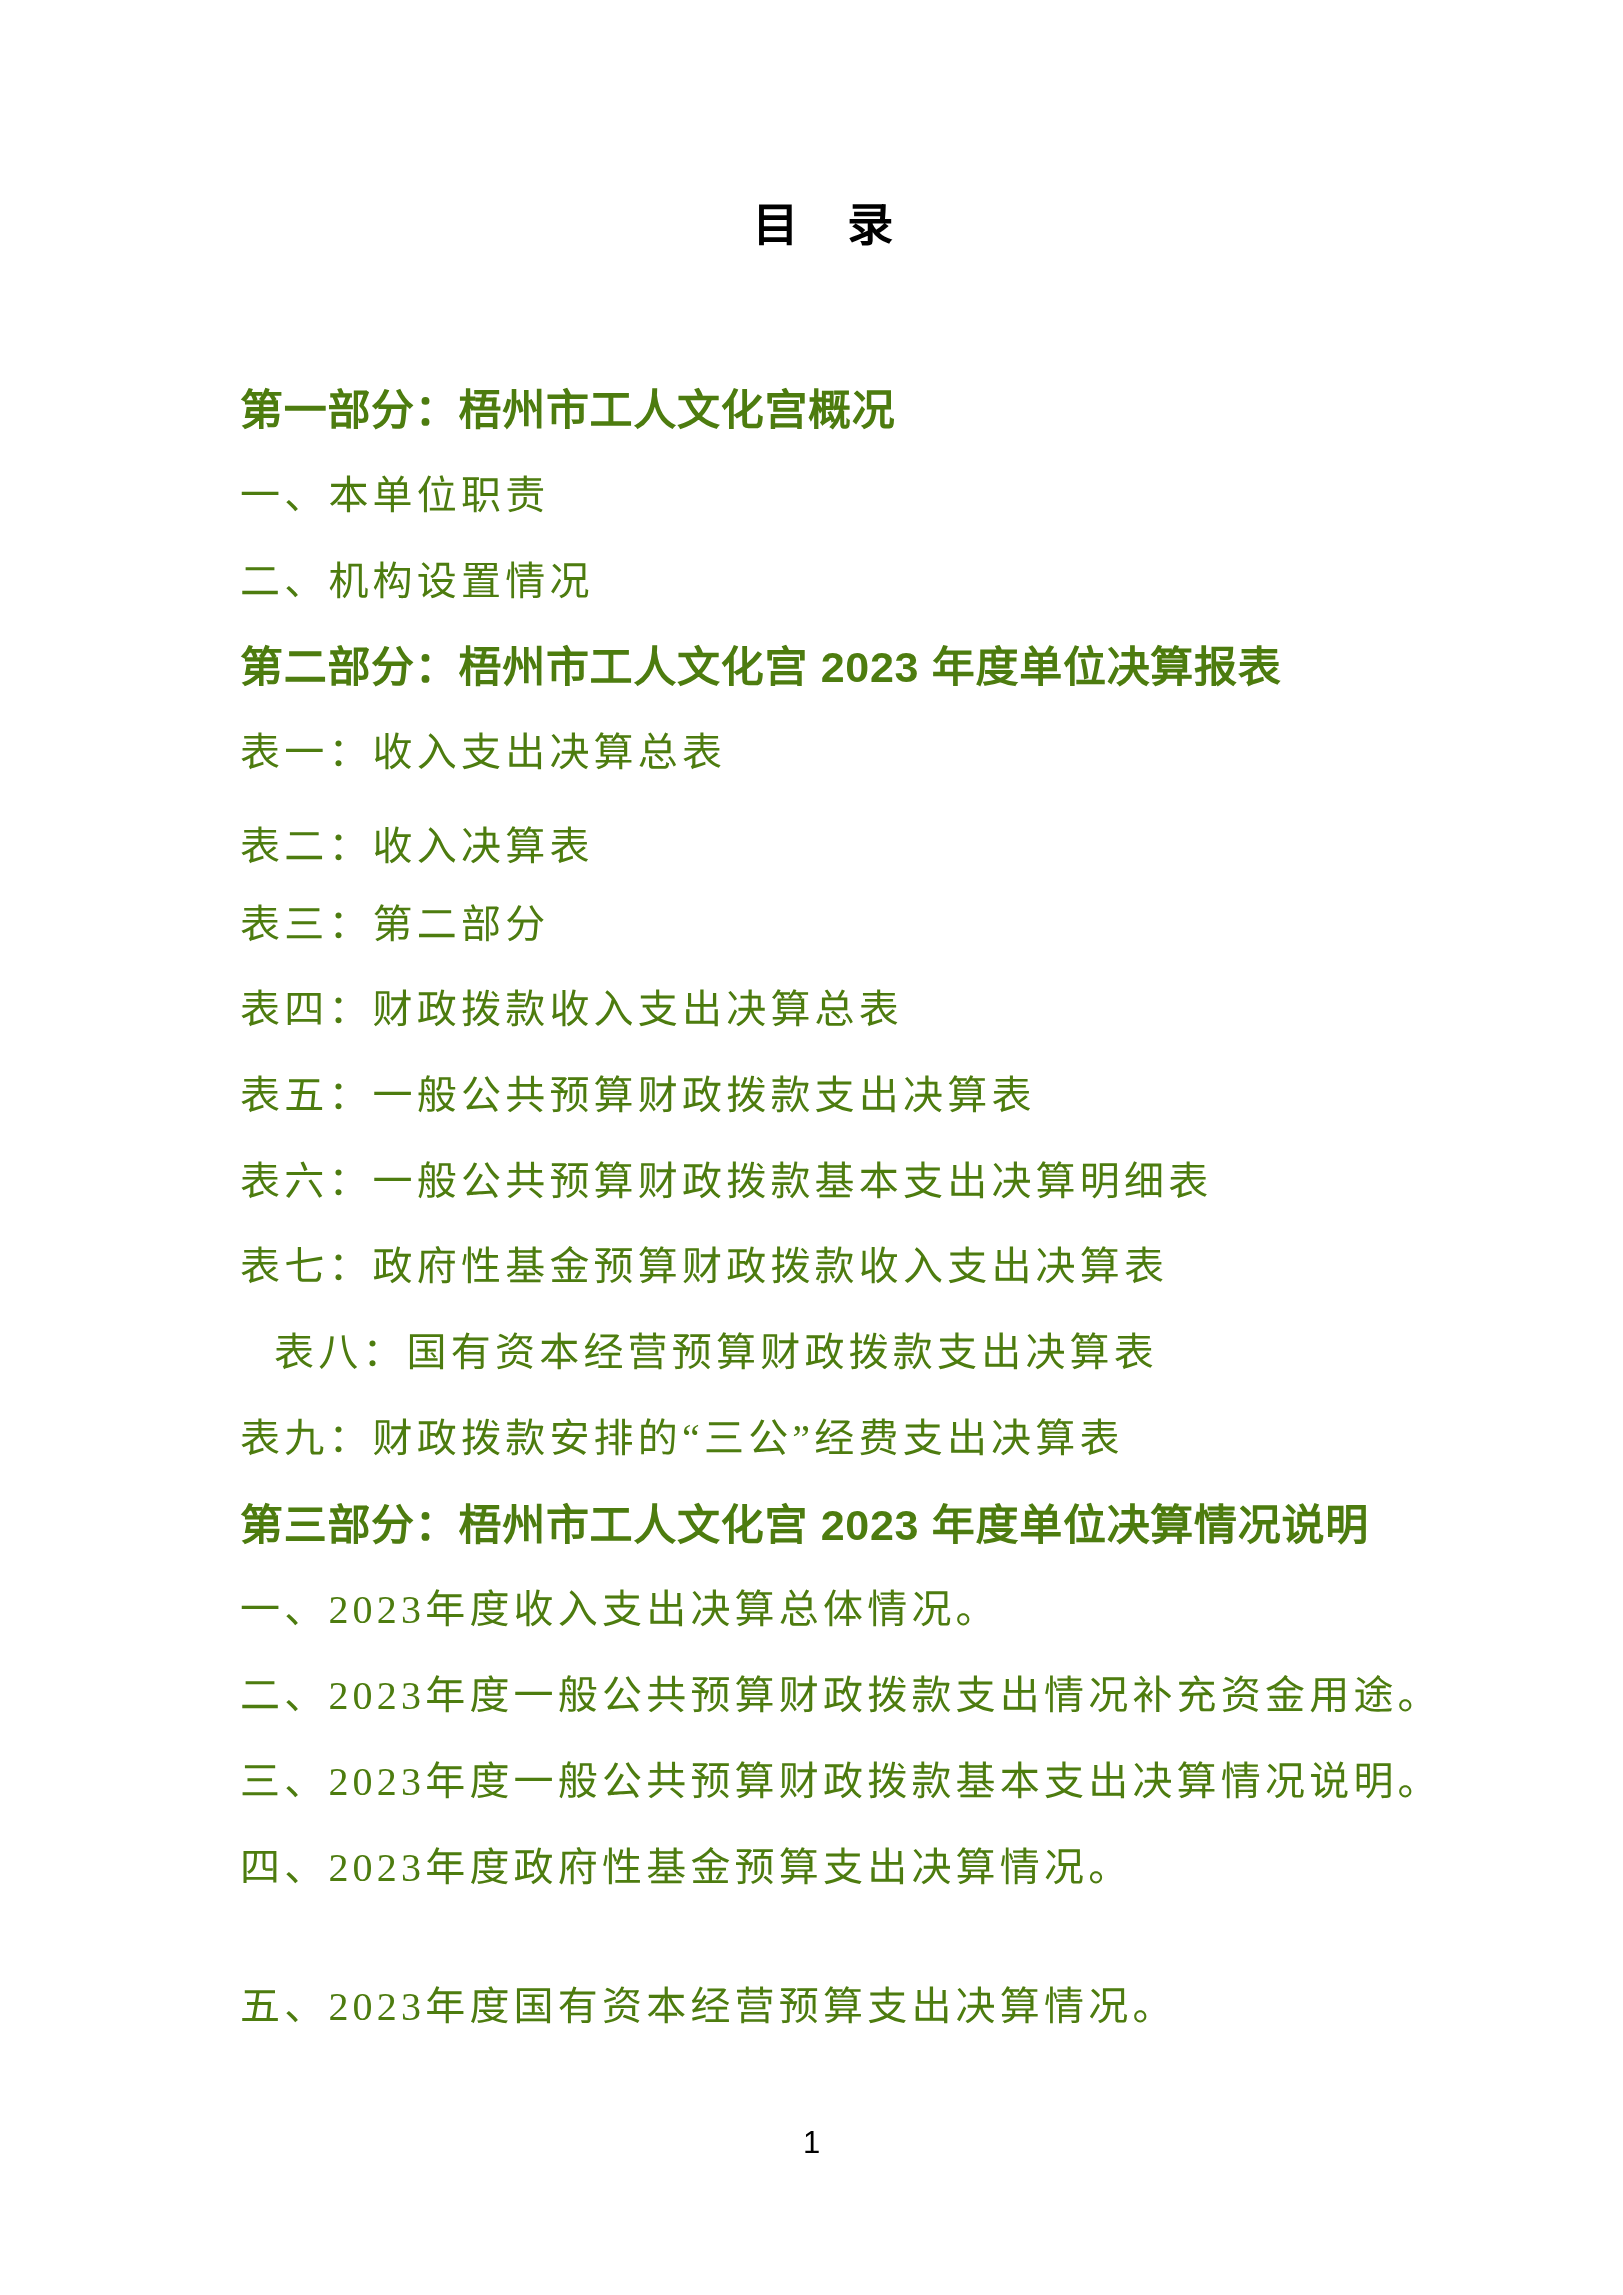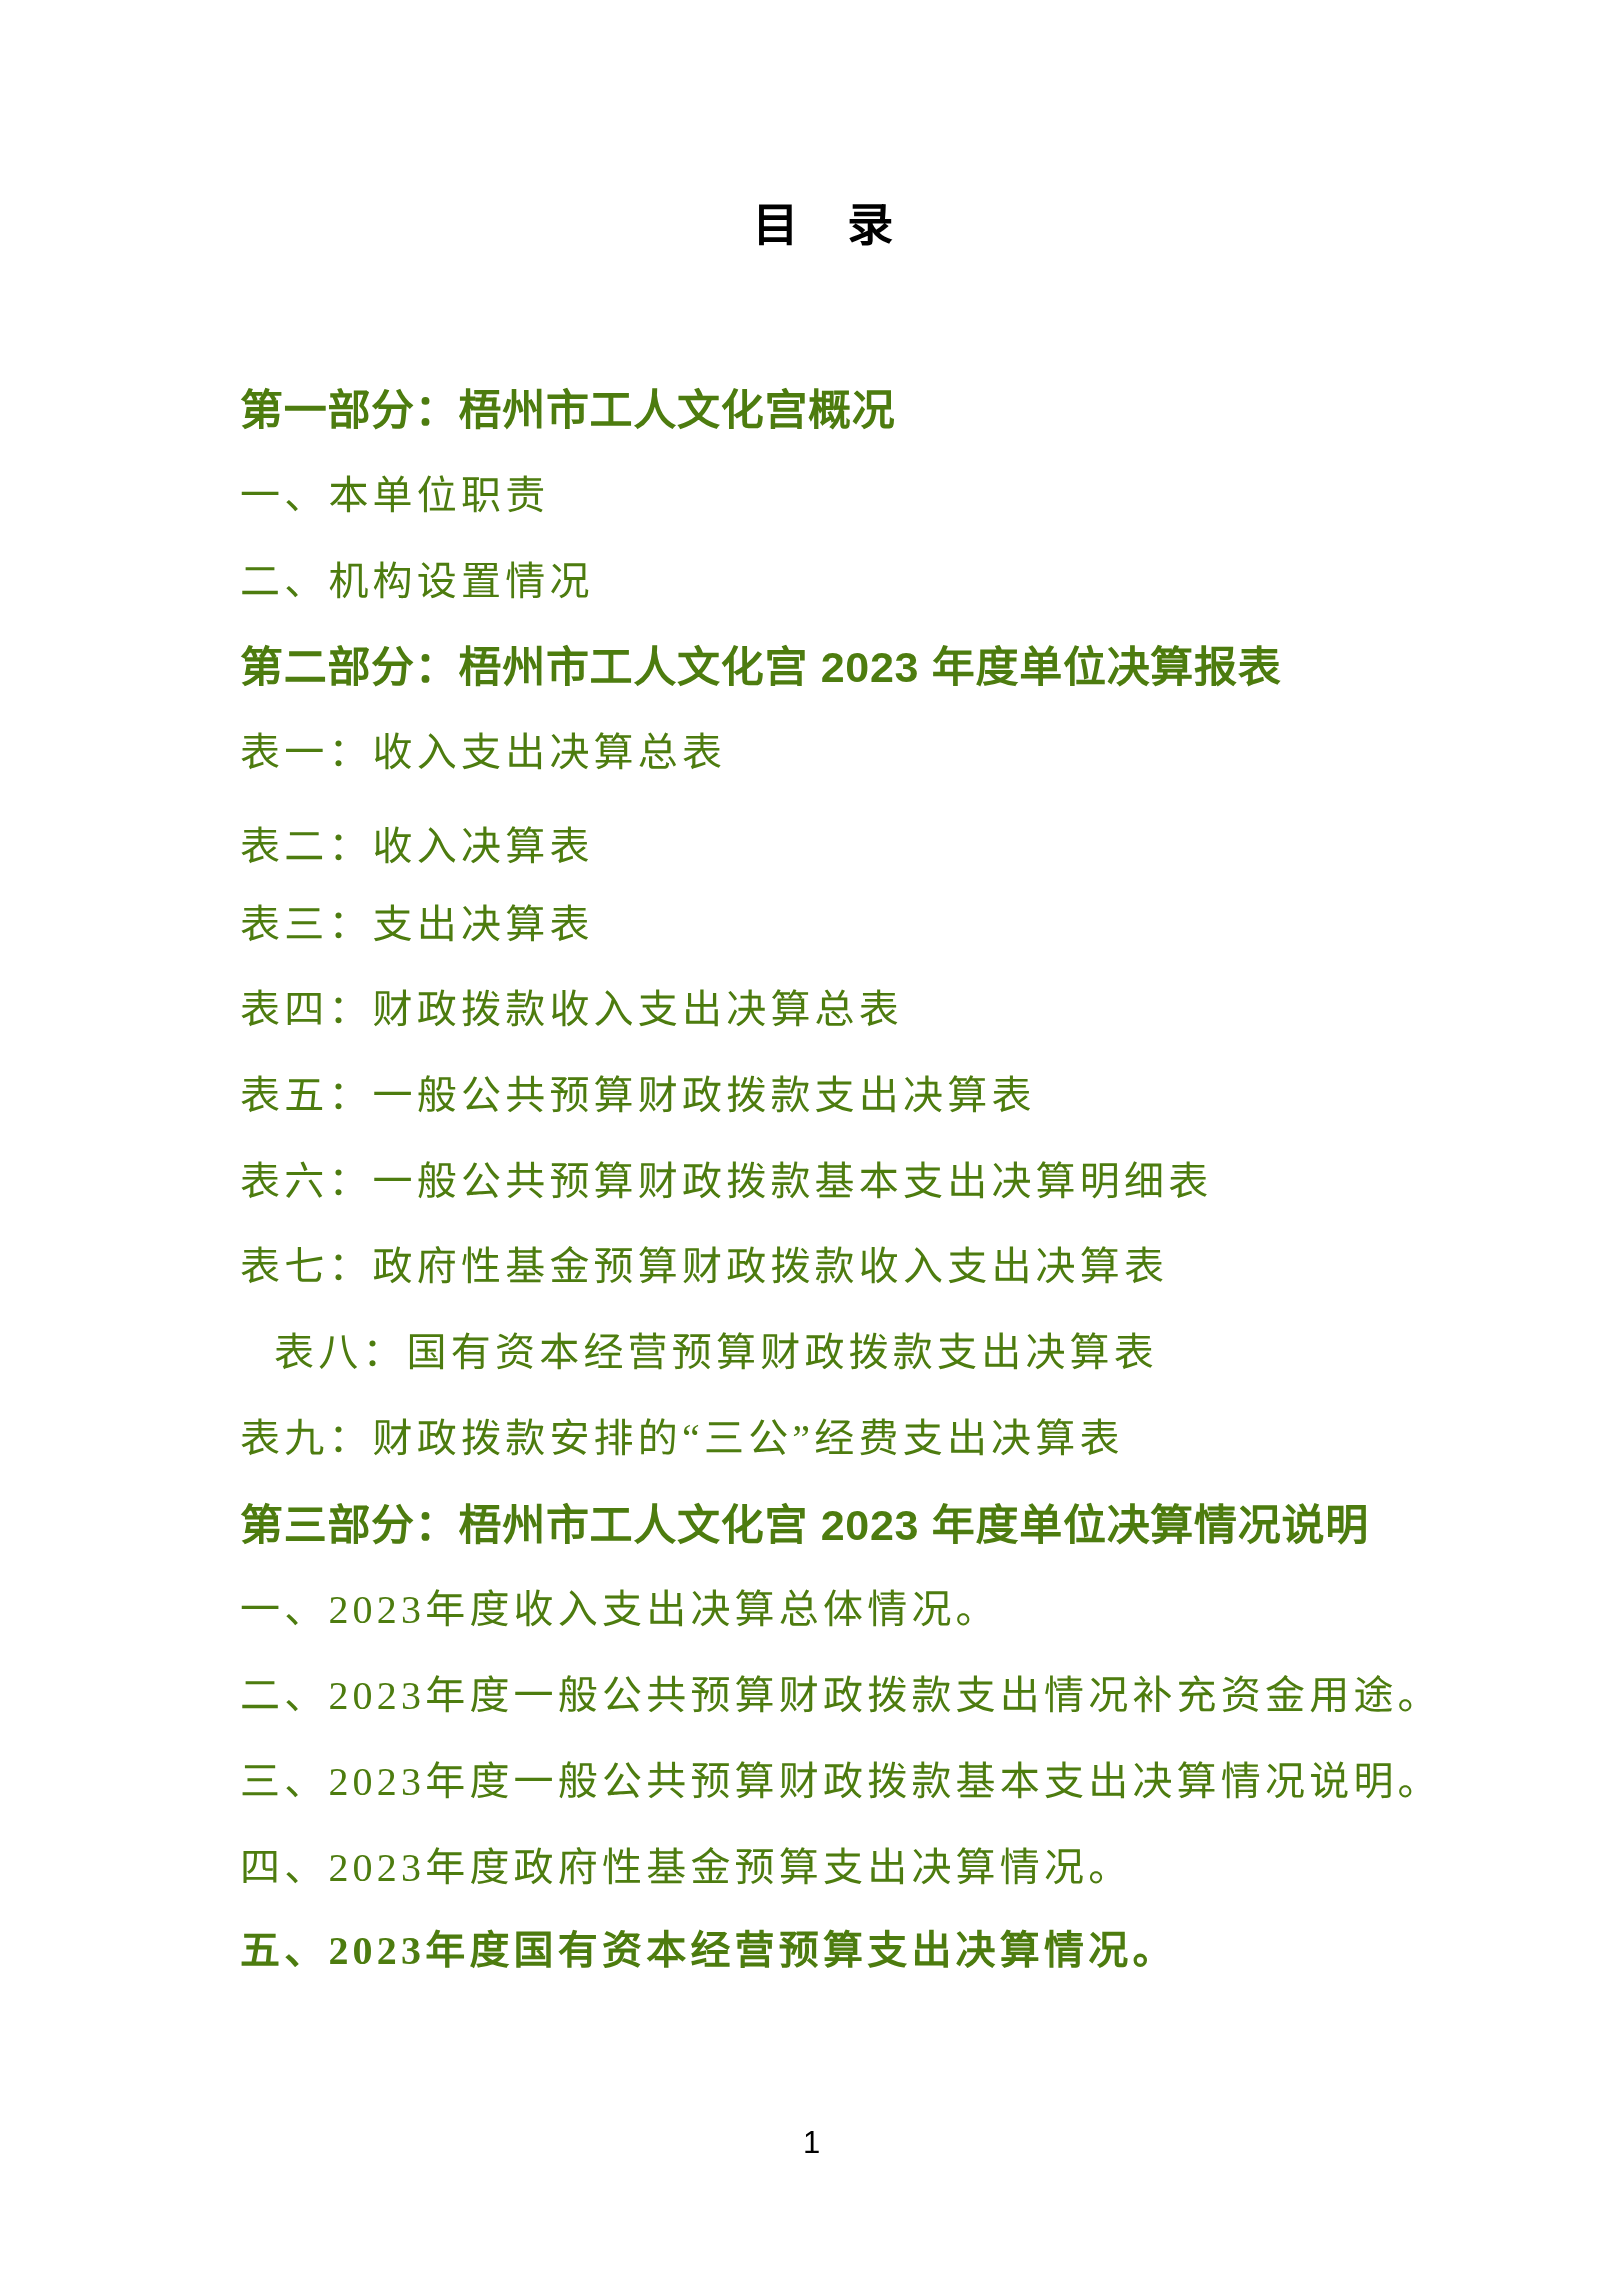--- a/index.html
+++ b/index.html
@@ -76,30 +76,30 @@
 <div class="page">
   <div class="doc-title">目　录</div>
 
   <div class="toc-list">
       <div class="toc-line heading" style="top: 367px;">第一部分：梧州市工人文化宫概况</div>
       <div class="toc-line item" style="top: 453px;">一、本单位职责</div>
       <div class="toc-line item" style="top: 539px;">二、机构设置情况</div>
       <div class="toc-line heading" style="top: 624px;">第二部分：梧州市工人文化宫 2023 年度单位决算报表</div>
       <div class="toc-line item" style="top: 710px;">表一：收入支出决算总表</div>
       <div class="toc-line item" style="top: 804px;">表二：收入决算表</div>
-      <div class="toc-line item" style="top: 882px;">表三：支出决算表</div>
+      <div class="toc-line item" style="top: 882px;">表三：第二部分</div>
       <div class="toc-line item" style="top: 967px;">表四：财政拨款收入支出决算总表</div>
       <div class="toc-line item" style="top: 1053px;">表五：一般公共预算财政拨款支出决算表</div>
       <div class="toc-line item" style="top: 1139px;">表六：一般公共预算财政拨款基本支出决算明细表</div>
       <div class="toc-line item" style="top: 1224px;">表七：政府性基金预算财政拨款收入支出决算表</div>
       <div class="toc-line item" style="top: 1310px; margin-left: 34px;">表八：国有资本经营预算财政拨款支出决算表</div>
       <div class="toc-line item" style="top: 1396px;">表九：财政拨款安排的“三公”经费支出决算表</div>
       <div class="toc-line heading" style="top: 1482px;">第三部分：梧州市工人文化宫 2023 年度单位决算情况说明</div>
       <div class="toc-line item" style="top: 1567px;">一、2023年度收入支出决算总体情况。</div>
       <div class="toc-line item" style="top: 1653px;">二、2023年度一般公共预算财政拨款支出情况补充资金用途。</div>
       <div class="toc-line item" style="top: 1739px;">三、2023年度一般公共预算财政拨款基本支出决算情况说明。</div>
       <div class="toc-line item" style="top: 1825px;">四、2023年度政府性基金预算支出决算情况。</div>
-      <div class="toc-line item" style="top: 1908px; font-weight: bold;">五、2023年度国有资本经营预算支出决算情况。</div>
+      <div class="toc-line item" style="top: 1964px;">五、2023年度国有资本经营预算支出决算情况。</div>
     </div>
 
   <div class="page-number">1</div>
 </div>
 
 
 </body></html>

